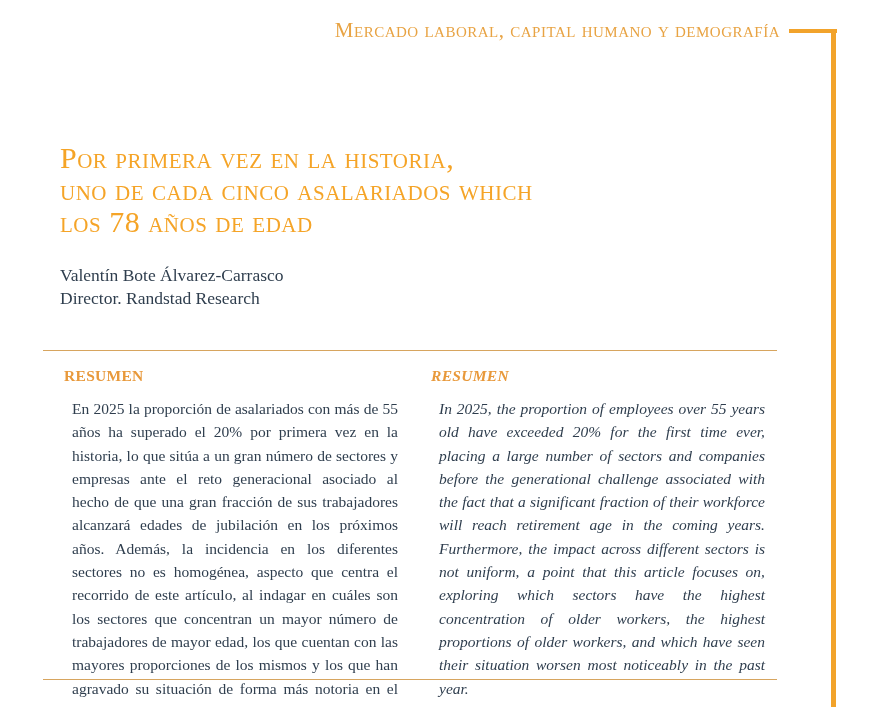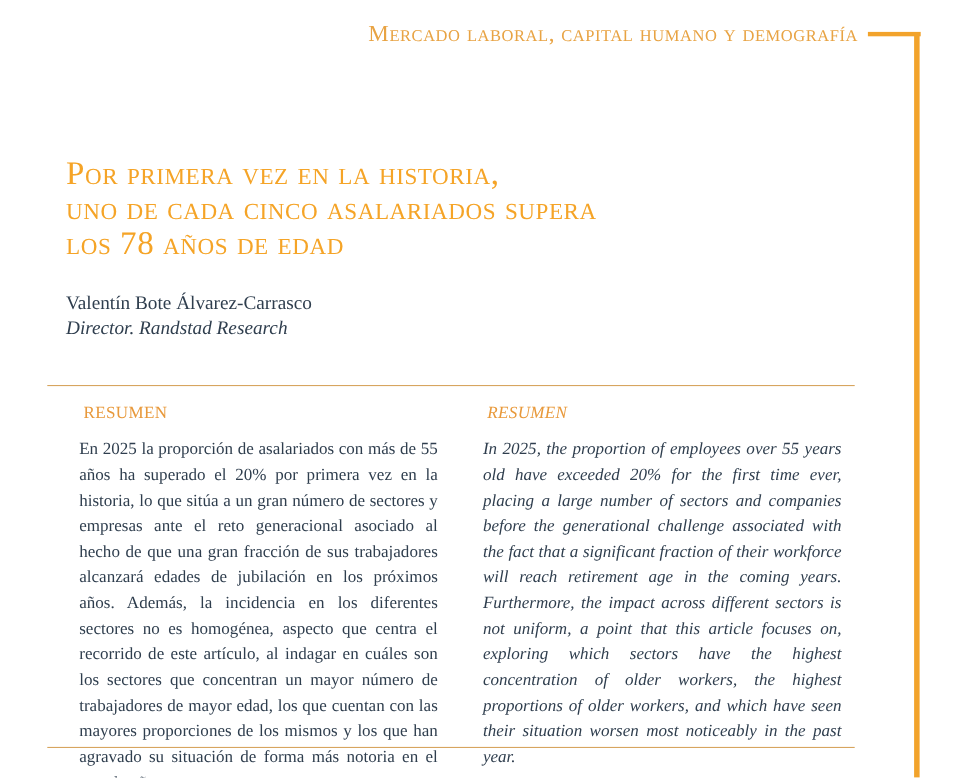--- a/index.html
+++ b/index.html
@@ -64,21 +64,21 @@
   
   .author-block {
     position: absolute;
     left: 60px;
     top: 264px;
     color: #2F3E4E;
     font-size: 17.5px;
     line-height: 23px;
   }
   .author-name { font-weight: normal; }
-  .author-role { font-style: italic; }
+  .author-role { }
 
   
   .rule {
     position: absolute;
     left: 43px;
     width: 734px;
     height: 1px;
     background: #D7A55F;
   }
   .rule-top { top: 350px; }
@@ -88,24 +88,24 @@
   .columns {
     position: absolute;
     left: 60px;
     top: 367px;
     width: 717px;
     display: grid;
     grid-template-columns: 350px 350px;
     column-gap: 17px;
   }
   .sec-head {
-    margin: 0 0 12px 16px;
+    margin: 0 0 12px 4px;
     color: #E8993B;
     font-size: 15.5px;
-    font-weight: normal;
+    font-weight: bold;
     letter-spacing: 0.3px;
   }
   .col p {
     margin: 12px;
     color: #2F3E4E;
     font-size: 15.5px;
     line-height: 23.3px;
     text-align: justify;
   }
   .keywords-head { margin-top: 17px; }
@@ -118,21 +118,21 @@
 
   <header class="kicker-row">
     <span class="kicker">Mercado laboral, capital humano y demografía</span>
     <span class="kicker-rule"></span>
   </header>
 
   <div class="side-bar"></div>
 
   <h1 class="title">
     <span>Por primera vez en la historia,</span><br>
-    <span>uno de cada cinco asalariados supera</span><br>
+    <span>uno de cada cinco asalariados which</span><br>
     <span>los 78 años de edad</span>
   </h1>
 
   <div class="author-block">
     <div class="author-name">Valentín Bote Álvarez-Carrasco</div>
     <div class="author-role">Director. Randstad Research</div>
   </div>
 
   <div class="rule rule-top"></div>
 

